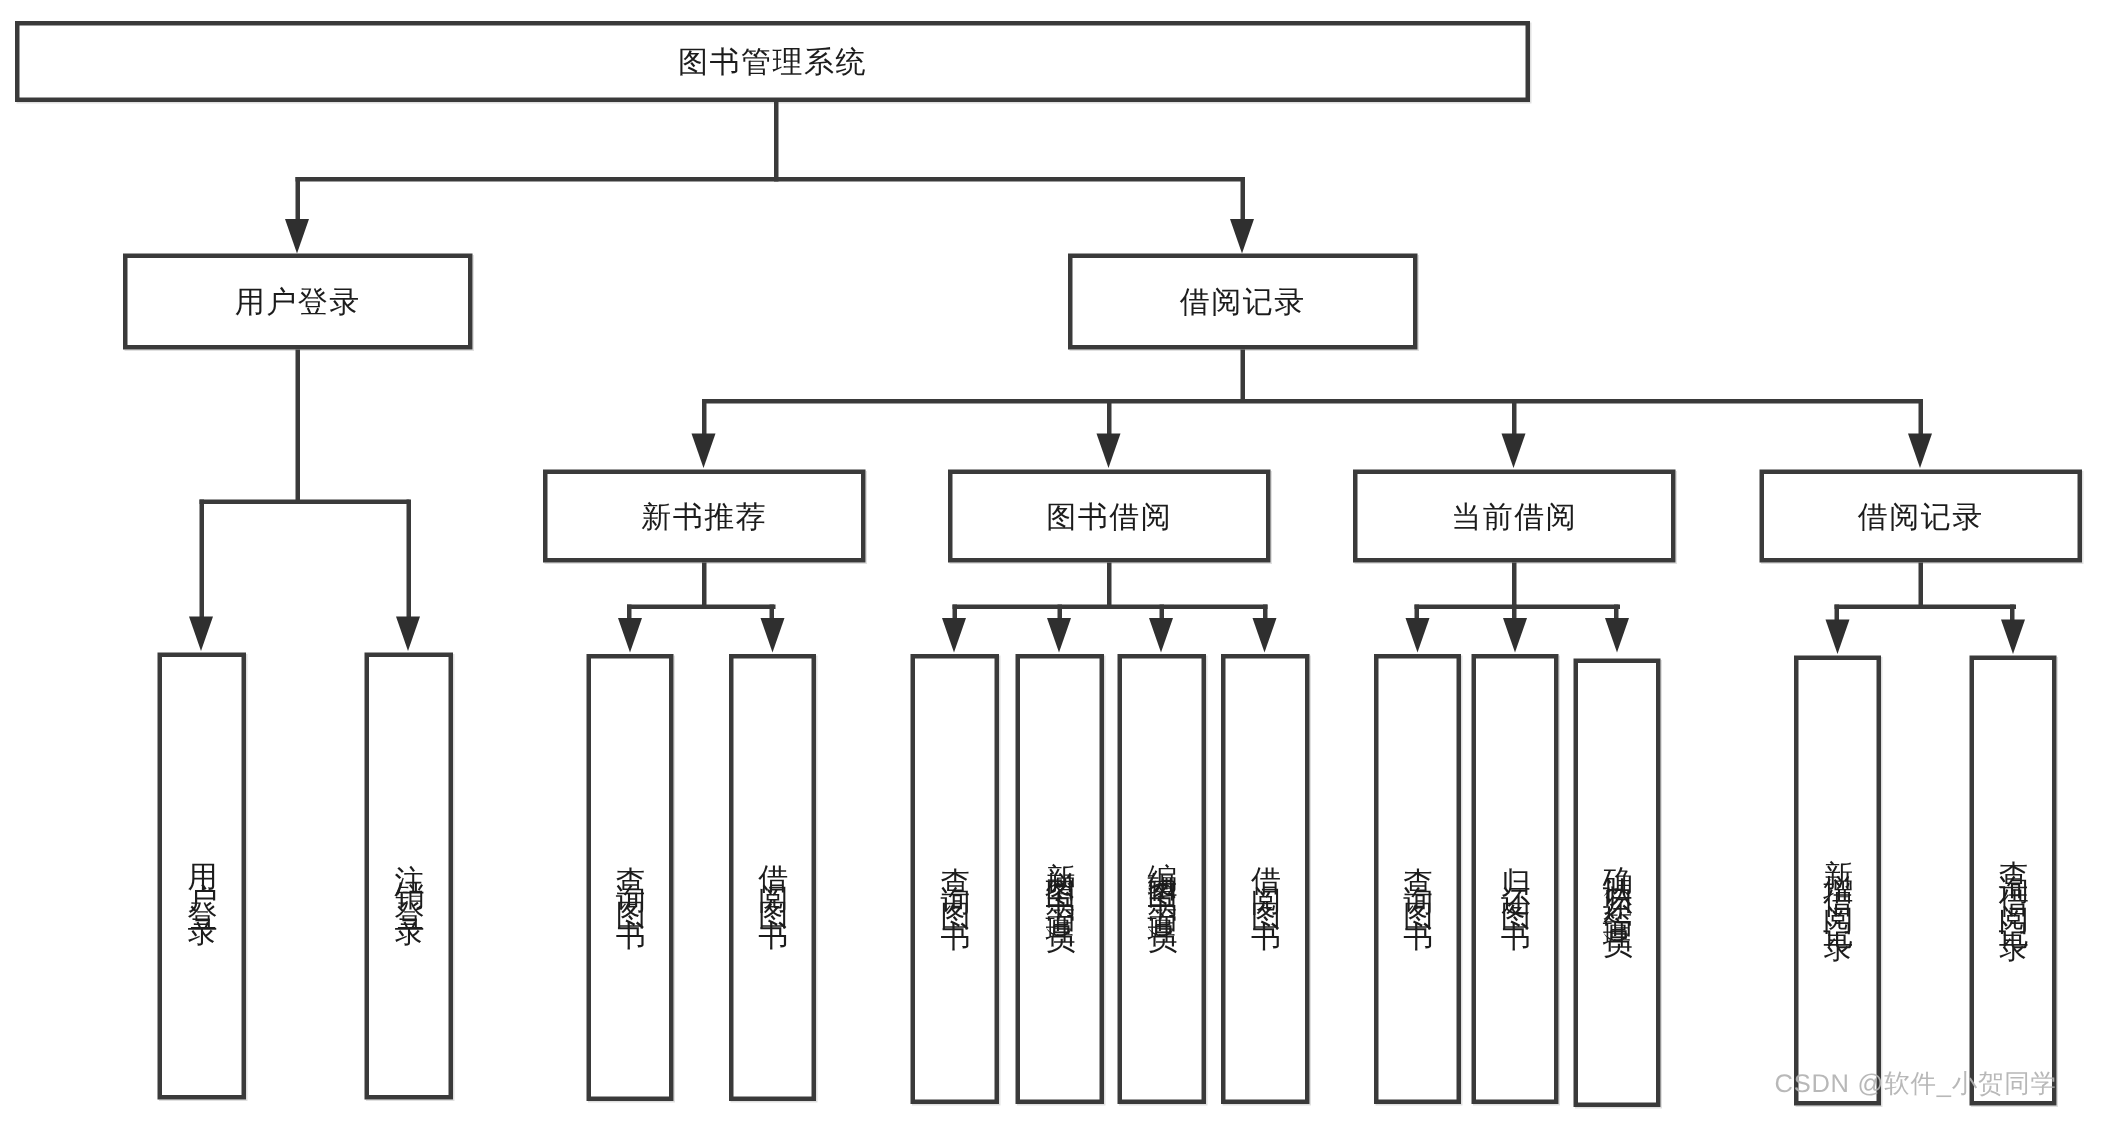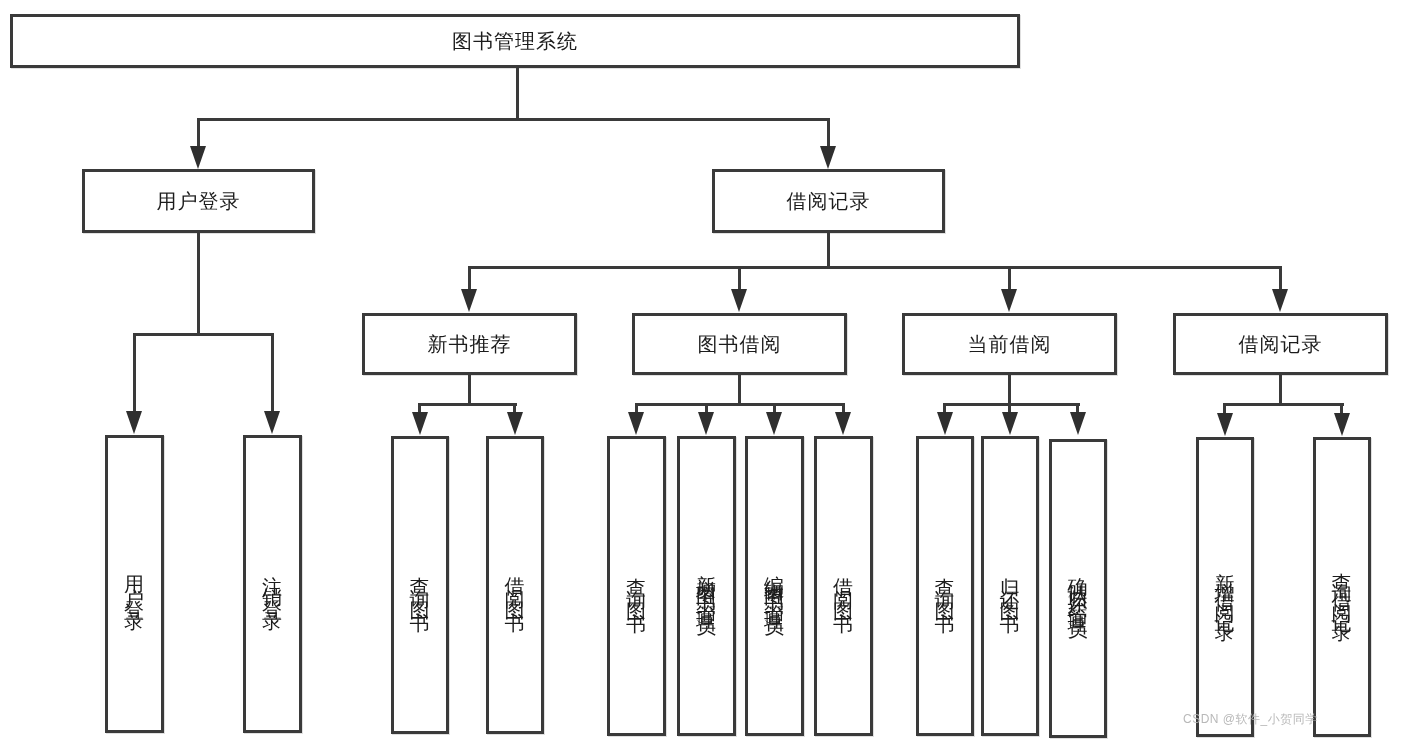--- a/index.html
+++ b/index.html
@@ -23,21 +23,21 @@
   .ls6 { letter-spacing:10px; }
   .lsL { letter-spacing:6px; }
   .line { position:absolute; background:#3a3a3a; }
   .ah {
     position:absolute; width:0; height:0;
     border-left:8px solid transparent; border-right:8px solid transparent;
     border-top:23px solid #2f2f2f;
   }
   .watermark {
     position:absolute; left:1183px; top:711px;
-    font-size:12px; color:#b3b3b3; opacity:0.92;
+    font-size:17px; color:#b3b3b3; opacity:0.92;
     letter-spacing:0.5px; white-space:nowrap;
   }
 </style>
 </head>
 <body>
 
 <div id="stage">
 
   <div class="box" style="left:10px; top:14px; width:1010px; height:54px;">
     <span class="hlabel">图书管理系统</span>

